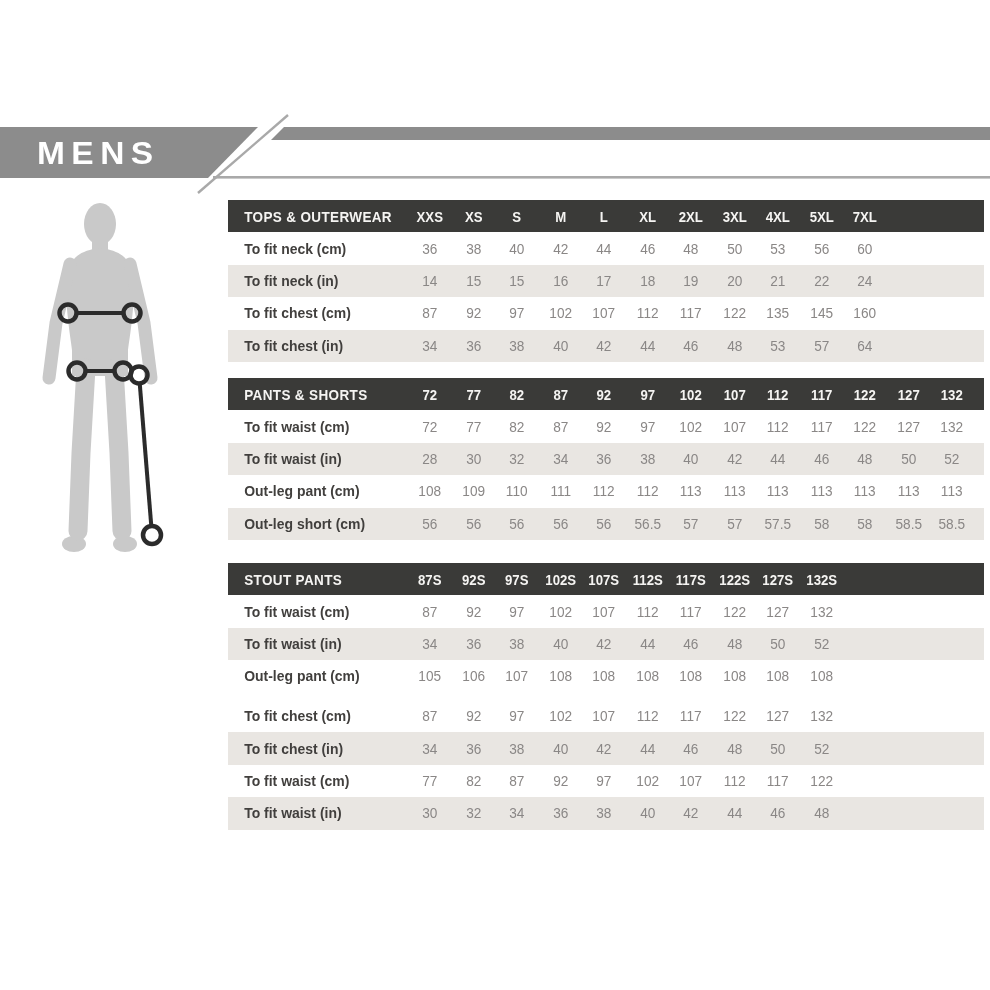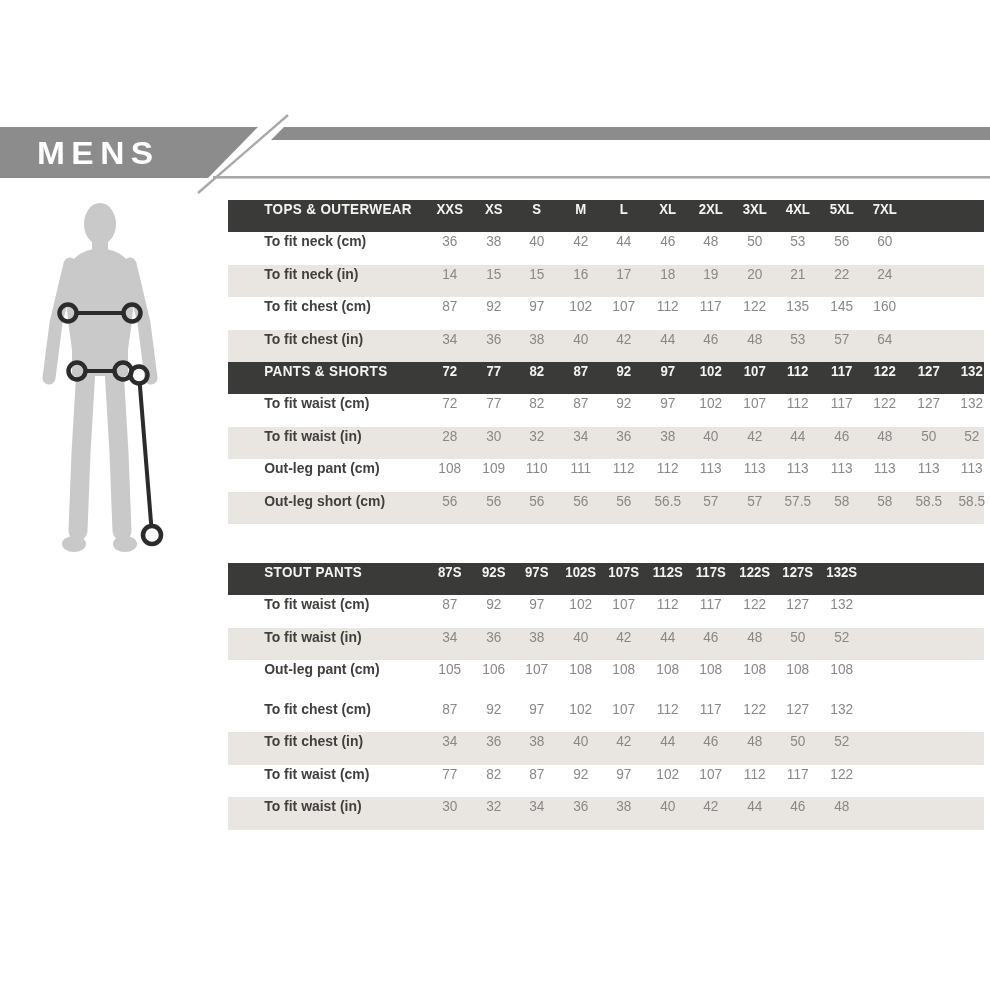--- a/index.html
+++ b/index.html
@@ -17,25 +17,25 @@
     color:#ffffff;font-size:31px;font-weight:bold;letter-spacing:6px;
     transform:scaleX(1.08);transform-origin:left center;
   }
 
   
   #figure-svg{position:absolute;left:35px;top:198px;width:160px;height:365px;}
 
   
   .table-section{position:absolute;left:228px;width:756px;}
   .section-tops{top:200px;}
-  .section-pants{top:362px;}
+  .section-pants{top:378px;}
   .section-stout{top:555px;margin-top:8px;}
   .section-overalls{top:700px;}
 
-  .trow{display:flex;height:32.4px;padding-left:20px;}
+  .trow{display:flex;height:32.4px;align-items:center;}
   .thead{background:#3a3a38;}
   .drow.alt{background:#e9e6e2;}
 
   .cell{flex:none;}
   .cell.label{
     width:180px;box-sizing:border-box;padding-left:18px;
     font-size:15.5px;font-weight:bold;color:#413f3d;
     white-space:nowrap;
   }
   .thead .cell.label{color:#f5f4f2;font-size:15px;letter-spacing:.4px;}

